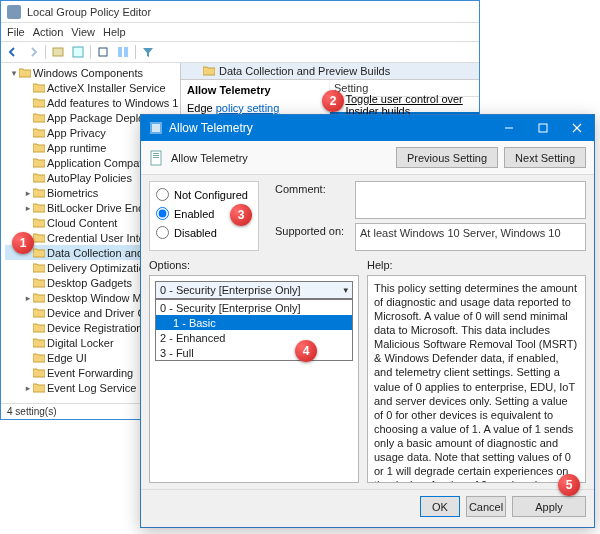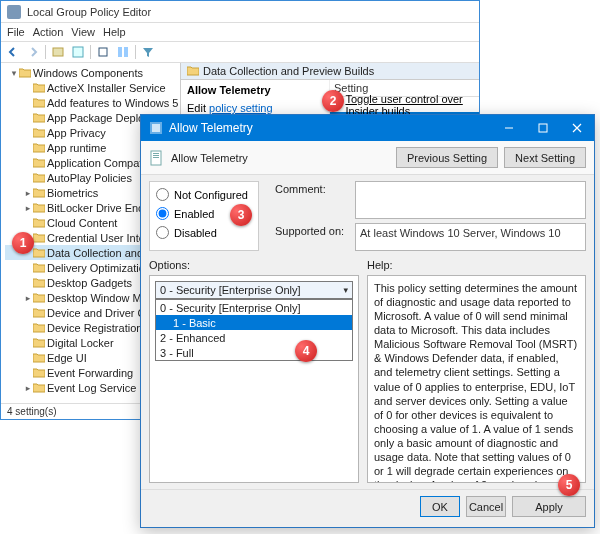--- a/index.html
+++ b/index.html
@@ -22,21 +22,21 @@
   .tree { width: 180px; border-right: 1px solid #ccc; overflow: hidden; padding: 2px 0 2px 4px; position: relative; }
   .tree-row { display: flex; align-items: center; height: 15px; white-space: nowrap; color: #222; }
   .tree-row .exp { width: 10px; color: #666; font-size: 9px; text-align: center; }
   .tree-row .fold { width: 12px; height: 10px; margin-right: 2px; }
   .tree-row .fold svg { width: 12px; height: 10px; }
   .tree-row.sel { background: #cde6f7; }
   .tree-row.l0 { padding-left: 4px; }
   .tree-row.l1 { padding-left: 18px; }
 
   .rightpane { flex: 1; display: flex; flex-direction: column; }
-  .rightpane-head { background: #e5eef7; border-bottom: 1px solid #ccc; padding: 2px 6px; display: flex; align-items: center; gap: 4px; color: #222; }
+  .rightpane-head { background: #e5eef7; border-bottom: 1px solid #ccc; padding: 2px 22px; display: flex; align-items: center; gap: 4px; color: #222; }
   .rightpane-head .fold { width: 12px; height: 10px; }
   .rightpane-body { flex: 1; display: flex; }
   .rightpane-leftcol { width: 50%; padding: 4px 6px; border-right: 1px solid #eee; }
   .rightpane-leftcol .policyname { font-weight: 600; margin-bottom: 6px; }
   .rightpane-leftcol .editlink { color: #0066cc; text-decoration: underline; cursor: pointer; }
   .rightpane-rightcol { width: 50%; }
   .setlist-head { border-bottom: 1px solid #ddd; padding: 2px 4px; color: #333; }
   .setlist-row { display: flex; align-items: center; gap: 3px; padding: 1px 4px; height: 15px; text-decoration: underline; }
   .setlist-row.sel { background: #0078d7; color: #fff; }
   .seticon { width: 12px; height: 12px; }
@@ -155,21 +155,21 @@
           <span class="fold"><svg viewBox="0 0 12 10">
               <path d="M0 1h4l1 1h7v7H0z" fill="#f4d27a" stroke="#c9a23a"></path>
             </svg></span>
           <span>ActiveX Installer Service</span>
         </div>
         <div class="tree-row l1">
           <span class="exp"></span>
           <span class="fold"><svg viewBox="0 0 12 10">
               <path d="M0 1h4l1 1h7v7H0z" fill="#f4d27a" stroke="#c9a23a"></path>
             </svg></span>
-          <span>Add features to Windows 5</span>
+          <span>Add features to Windows 1</span>
         </div>
         <div class="tree-row l1">
           <span class="exp"></span>
           <span class="fold"><svg viewBox="0 0 12 10">
               <path d="M0 1h4l1 1h7v7H0z" fill="#f4d27a" stroke="#c9a23a"></path>
             </svg></span>
           <span>App Package Deployment</span>
         </div>
         <div class="tree-row l1">
           <span class="exp"></span>
@@ -302,21 +302,21 @@
       <div class="rightpane-head">
         <span class="fold"><svg viewBox="0 0 12 10">
               <path d="M0 1h4l1 1h7v7H0z" fill="#f4d27a" stroke="#c9a23a"></path>
             </svg></span>
         <span>Data Collection and Preview Builds</span>
       </div>
       <div class="rightpane-body">
         <div class="rightpane-leftcol">
           <div class="policyname">Allow Telemetry</div>
           <div>
-            <span>Edit </span><span class="editlink">policy setting</span>
+            <span>Edge </span><span class="editlink">policy setting</span>
           </div>
         </div>
         <div class="rightpane-rightcol">
           <div class="setlist-head">Setting</div>
           <div id="setlist">
               <div class="setlist-row">
                 <span class="seticon"><svg viewBox="0 0 12 12">
                     <rect x="2" y="1" width="8" height="10" fill="#fff" stroke="#7aa"></rect>
                     <rect x="3" y="3" width="6" height="1" fill="#7aa"></rect>
                     <rect x="3" y="5" width="6" height="1" fill="#7aa"></rect>

